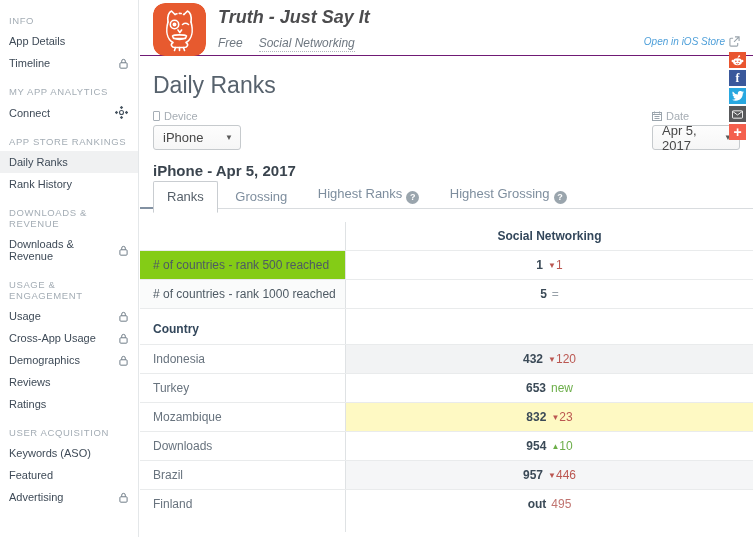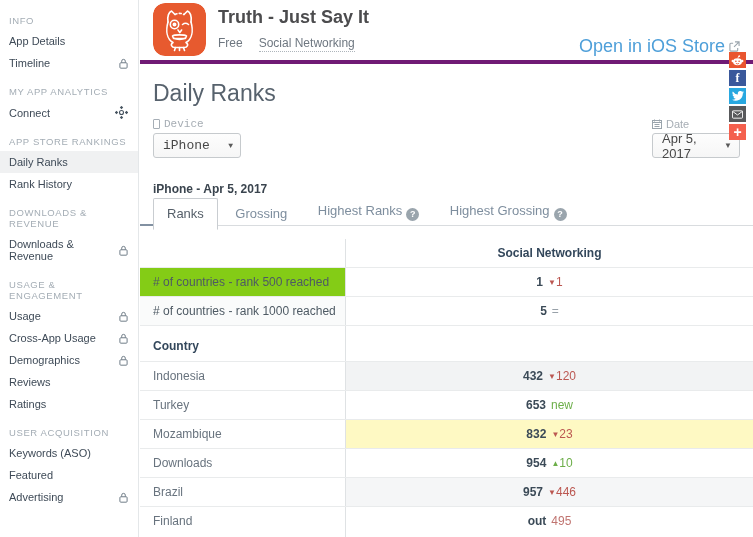--- a/index.html
+++ b/index.html
@@ -21,53 +21,53 @@
   .side-item {
     font-size:11px; color:#3e4a57; padding:5px 10px 5px 9px; cursor:pointer;
     display:flex; align-items:center; justify-content:space-between;
   }
   .side-item.active { background:#f0f1f2; }
   .side-item .licon { flex:0 0 auto; display:flex; align-items:center; }
 
   
   .main { position:absolute; left:140px; top:0; width:613px; height:537px; }
 
-  .app-header { position:relative; height:64px; border-bottom:4px solid #701a75; }
+  .app-header { position:relative; height:56px; border-bottom:1px solid #701a75;font-style:italic; }
   .app-icon { position:absolute; left:13px; top:3px; width:53px; height:53px; border-radius:12px; overflow:hidden; }
   .app-title { position:absolute; left:78px; top:7px; font-size:18px; font-weight:bold; color:#4c4c4e; }
   .app-sub { position:absolute; left:78px; top:36px; font-size:12px; color:#6e7780; }
   .app-sub .cat { margin-left:16px; border-bottom:1px dotted #aeb5bb; padding-bottom:1px; }
-  .store-link { position:absolute; right:13px; top:36px; font-size:18px; color:#4e9fd9; cursor:pointer; display:flex; align-items:center; gap:4px; }
+  .store-link { position:absolute; right:13px; top:36px; font-size:10px; color:#4e9fd9; cursor:pointer; display:flex; align-items:center; gap:4px; }
 
   
   .share-rail { position:absolute; right:7px; top:52px; width:17px; display:flex; flex-direction:column; gap:2px; z-index:5; }
   .share-btn { width:17px; height:16px; display:flex; align-items:center; justify-content:center; cursor:pointer; color:#fff; }
   .share-btn.reddit { background:#e9552f; }
   .share-btn.facebook { background:#3a589b; font-size:12px; font-weight:bold; font-family:"Liberation Serif",serif; }
   .share-btn.twitter { background:#29a8e0; }
   .share-btn.email { background:#58595b; }
   .share-btn.addthis { background:#f4604e; font-size:14px; font-weight:bold; }
 
   .page-title { font-size:23px; font-weight:400; color:#57626d; margin:16px 0 0 13px; }
 
   
   .filters { position:relative; height:44px; margin-top:11px; }
   .filter-group { position:absolute; top:0; }
-  .filter-group.device { left:13px;font-family:Liberation Mono, monospace; }
+  .filter-group.device { left:13px; }
   .filter-group.date { right:13px; }
   .filter-label { font-size:11px; color:#a6adb4; display:flex; align-items:center; gap:4px; margin-bottom:3px; }
   .dropdown {
     width:88px; height:25px; border:1px solid #c6cacd; border-radius:3px;
     background:linear-gradient(#fdfdfd,#f6f6f6); font-size:13px; color:#474747;
     display:flex; align-items:center; justify-content:space-between; padding:0 7px 0 9px; cursor:pointer;
   }
   .dropdown .caret { font-size:8px; color:#5a5a5a; }
   .device-glyph { width:7px; height:10px; border:1px solid #a6aeb6; border-radius:1px; display:inline-block; }
 
-  .context-label { font-size:12px; font-weight:bold; color:#3a444e; margin:20px 0 0 13px; }
+  .context-label { font-size:15px; font-weight:bold; color:#3a444e; margin:8px 0 0 13px; }
 
   
   .tabbar { position:relative; height:30px; padding-left:13px; }
   .tabbar .baseline { position:absolute; left:0; right:0; bottom:0; height:1px; background:#d9dcdf; }
   .tabbar .baseline-dark { position:absolute; left:0; bottom:0; width:14px; height:2px; background:#8291a2; z-index:2; }
   .tab {
     display:inline-block; position:relative; z-index:3; font-size:13px; color:#7e8e9e;
     padding:7px 13px 8px; cursor:pointer; vertical-align:bottom;
   }
   .tab.active {

